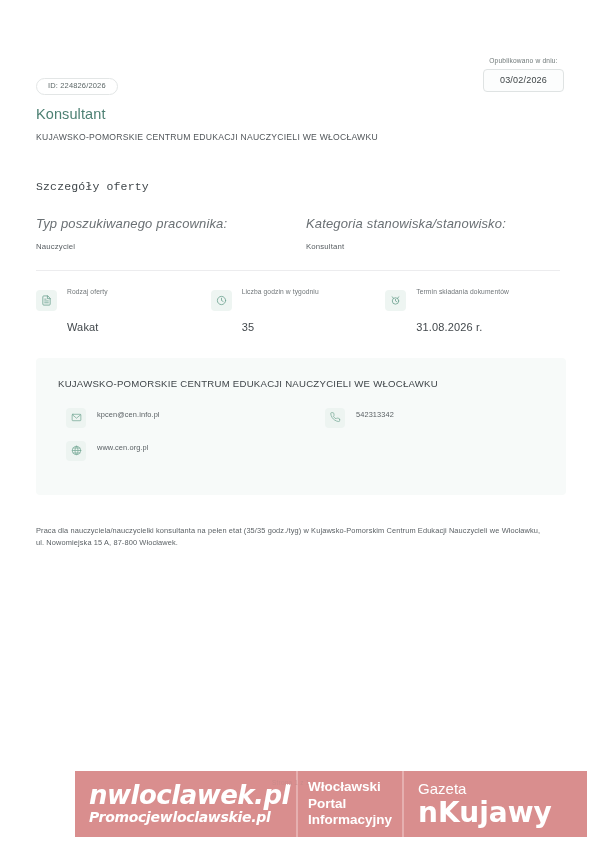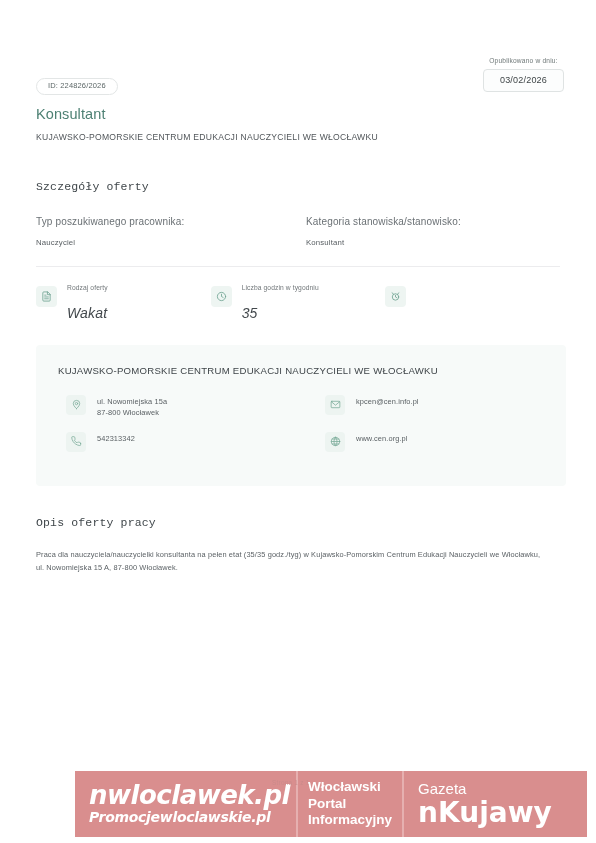--- a/index.html
+++ b/index.html
@@ -93,24 +93,25 @@
   .two-col {
     display: flex;
     margin-top: 22px;
   }
   .col {
     width: 50%;
     box-sizing: border-box;
   }
   .col + .col { padding-left: 8px; }
   .field-label {
-    font-size: 10px;
+    font-size: 13px;
     color: #6a7074;
     letter-spacing: 0.15px;
     line-height: 1.4;
+    font-style: italic;
   }
   .field-value {
     font-size: 7.8px;
     color: #585e62;
     margin-top: 9px;
     letter-spacing: 0.15px;
     line-height: 1.4;
   }
 
   .divider {
@@ -143,26 +144,25 @@
   }
   .icon-tile svg { display: block; }
   .stat-text { margin-left: 10px; }
   .stat-label {
     font-size: 6.7px;
     color: #707679;
     letter-spacing: 0.1px;
     line-height: 1.3;
   }
   .stat-value {
-    font-size: 14px;
+    font-size: 11px;
     color: #42484c;
-    margin-top: 12px;
+    margin-top: 24px;
     letter-spacing: 0.15px;
     line-height: 1.2;
-    font-style: italic;
   }
 
   
   .inst-card {
     margin: 24px 30px 0 36px;
     background: #f7faf9;
     border-radius: 4px;
     padding: 20px 22px 22px 22px;
   }
   .inst-name {
@@ -374,41 +374,33 @@
 
     <div class="stat">
       <span class="icon-tile">
         <svg width="11" height="11" viewBox="0 0 24 24" fill="none" stroke="#6fa392" stroke-width="1.8" stroke-linecap="round" stroke-linejoin="round">
           <circle cx="12" cy="13" r="7"></circle>
           <polyline points="12 9.5 12 13 14.5 14.5"></polyline>
           <line x1="4.5" y1="4" x2="7.5" y2="6.5"></line>
           <line x1="19.5" y1="4" x2="16.5" y2="6.5"></line>
         </svg>
       </span>
+      <div class="stat-text">
+        <div class="stat-label">Termin składania dokumentów</div>
+        <div class="stat-value">31.08.2026 r.</div>
+      </div>
     </div>
 
   </div>
 
   <div class="inst-card">
     <div class="inst-name">KUJAWSKO-POMORSKIE CENTRUM EDUKACJI NAUCZYCIELI WE WŁOCŁAWKU</div>
 
     <div class="contact-grid">
 
-      <div class="contact-item">
-        <span class="c-icon">
-          <svg width="11" height="11" viewBox="0 0 24 24" fill="none" stroke="#7aab99" stroke-width="1.7" stroke-linecap="round" stroke-linejoin="round">
-            <path d="M12 21s7-5.7 7-11a7 7 0 1 0-14 0c0 5.3 7 11 7 11z"></path>
-            <circle cx="12" cy="10" r="2.6"></circle>
-          </svg>
-        </span>
-        <div class="c-text">
-          <div>ul. Nowomiejska 15a</div>
-          <div>87-800 Włocławek</div>
-        </div>
-      </div>
 
       <div class="contact-item">
         <span class="c-icon">
           <svg width="11" height="11" viewBox="0 0 24 24" fill="none" stroke="#7aab99" stroke-width="1.7" stroke-linecap="round" stroke-linejoin="round">
             <rect x="2.5" y="5" width="19" height="14" rx="1.5"></rect>
             <polyline points="3 6 12 13.5 21 6"></polyline>
           </svg>
         </span>
         <div class="c-text">
           <div>kpcen@cen.info.pl</div>
@@ -437,21 +429,20 @@
         </span>
         <div class="c-text">
           <div>www.cen.org.pl</div>
         </div>
       </div>
 
     </div>
   </div>
 
   <div class="desc-section">
-    <div class="section-title">Opis oferty pracy</div>
     <div class="desc-body">Praca dla nauczyciela/nauczycielki konsultanta na pełen etat (35/35 godz./tyg) w Kujawsko-Pomorskim Centrum Edukacji Nauczycieli we Włocławku, ul. Nowomiejska 15 A, 87-800 Włocławek.</div>
   </div>
 
   <div class="banner">
     <div class="banner-seg seg-a">
       <div class="brand-1">nwloclawek.pl</div>
       <div class="brand-2">Promocjewloclawskie.pl</div>
     </div>
     <div class="banner-seg seg-b">
       <div class="portal-line">Włocławski</div>

